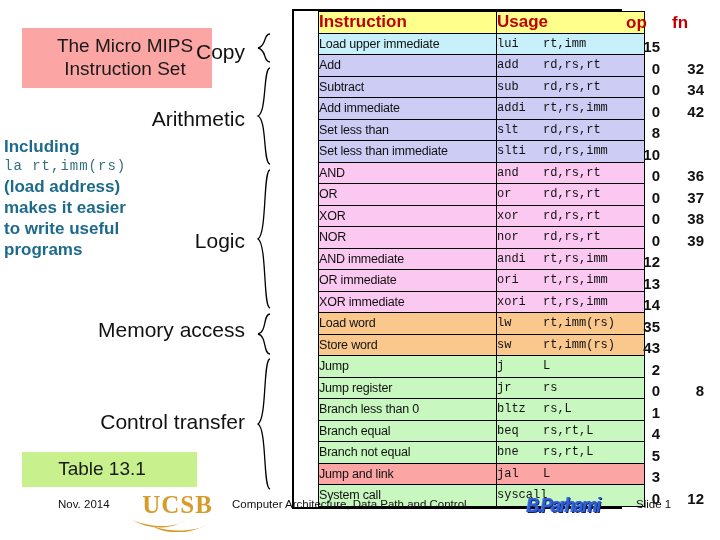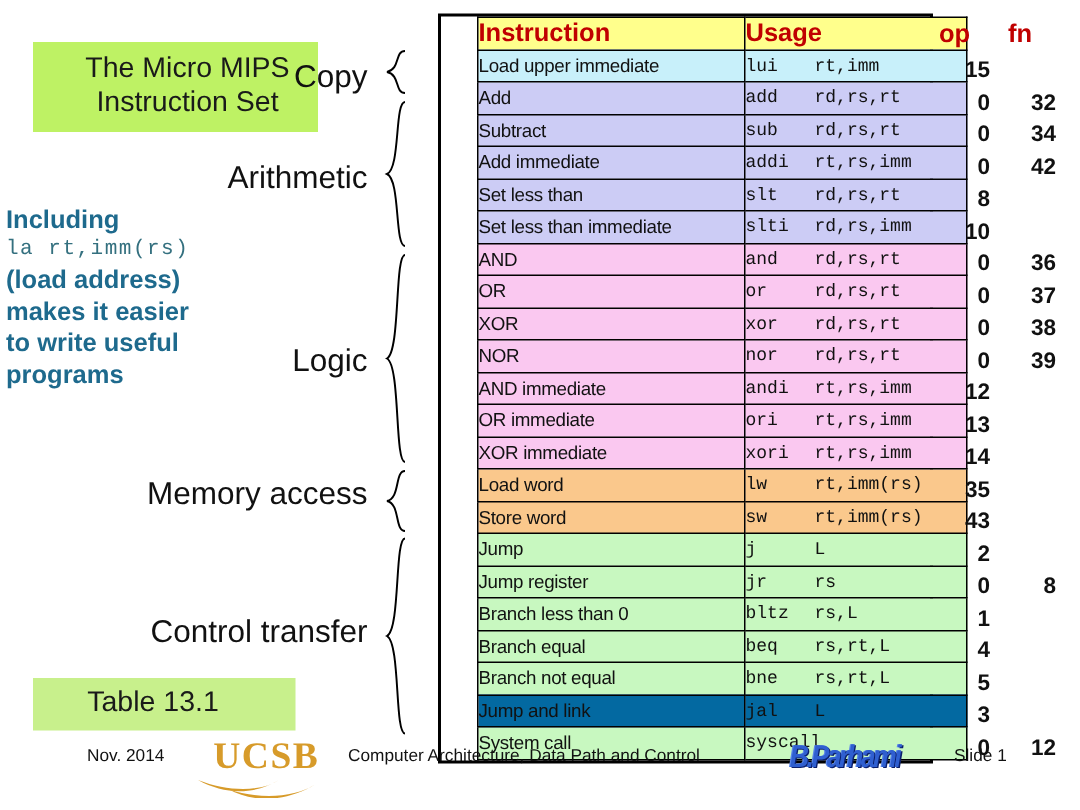--- a/index.html
+++ b/index.html
@@ -8,21 +8,21 @@
     background:#ffffff;
     font-family:"Liberation Sans",sans-serif;
     overflow:hidden;
     position:relative;
   }
   .slide{position:relative;width:720px;height:540px;}
 
   
   .title-box{
     position:absolute;left:22px;top:28px;width:190px;
-    background:#bef264;
+    background:#fca5a5;
     text-align:center;
     padding:6px 4px 8px 20px;
     box-sizing:border-box;
   }
   .title-box .t-line{
     font-size:19px;color:#1a1a1a;line-height:23px;
     letter-spacing:0px;
   }
 
   .note{
@@ -101,21 +101,21 @@
   }
   td.usage .mn{display:inline-block;width:46px;}
   td.usage .ar{display:inline-block;}
 
   
   .r-copy{background:#c8f0fa;}
   .r-arith{background:#ccccf5;}
   .r-logic{background:#fac8f0;}
   .r-mem{background:#fac88c;}
   .r-ctrl{background:#c8f8c0;}
-  .r-ctrl2{background:#0369a1;margin-top:15px;}
+  .r-ctrl2{background:#fca5a5;margin-top:15px;}
 
   
   .opfn{
     position:absolute;left:624px;top:9px;width:96px;
   }
   .opfn .hrow{
     height:27px;line-height:27px;
     color:#c00000;font-weight:bold;font-size:17px;
   }
   .opfn .row{

